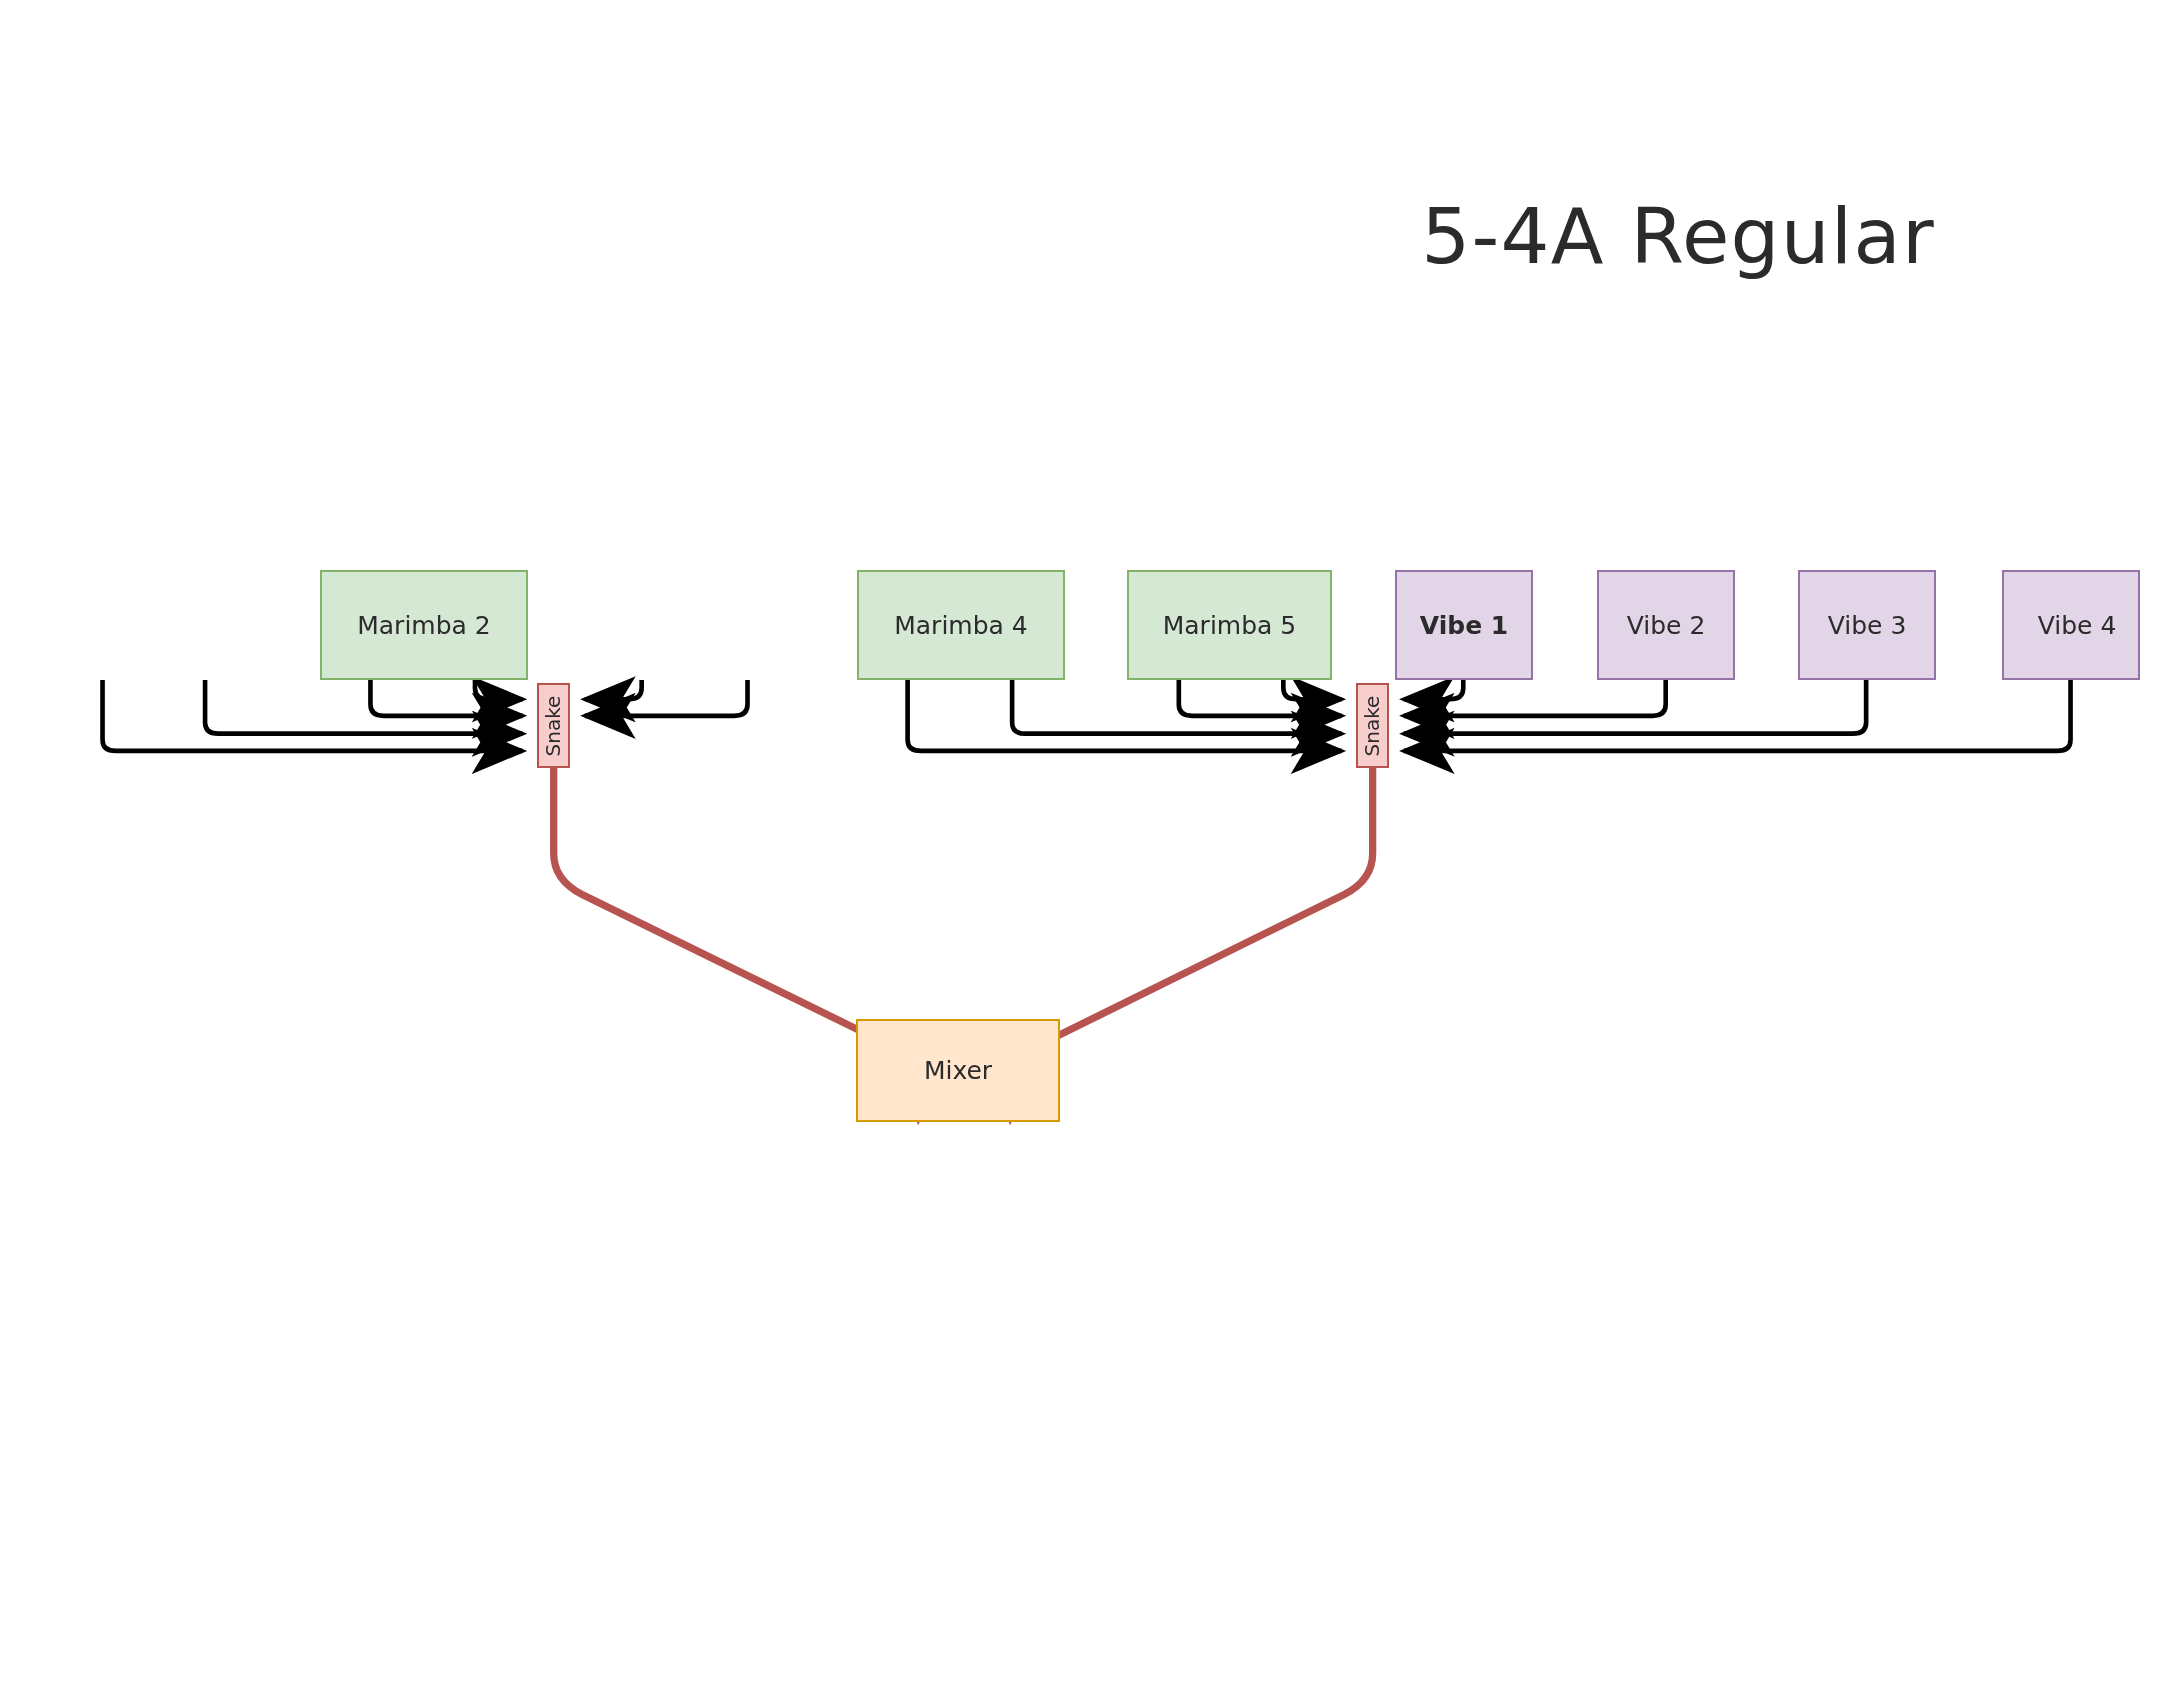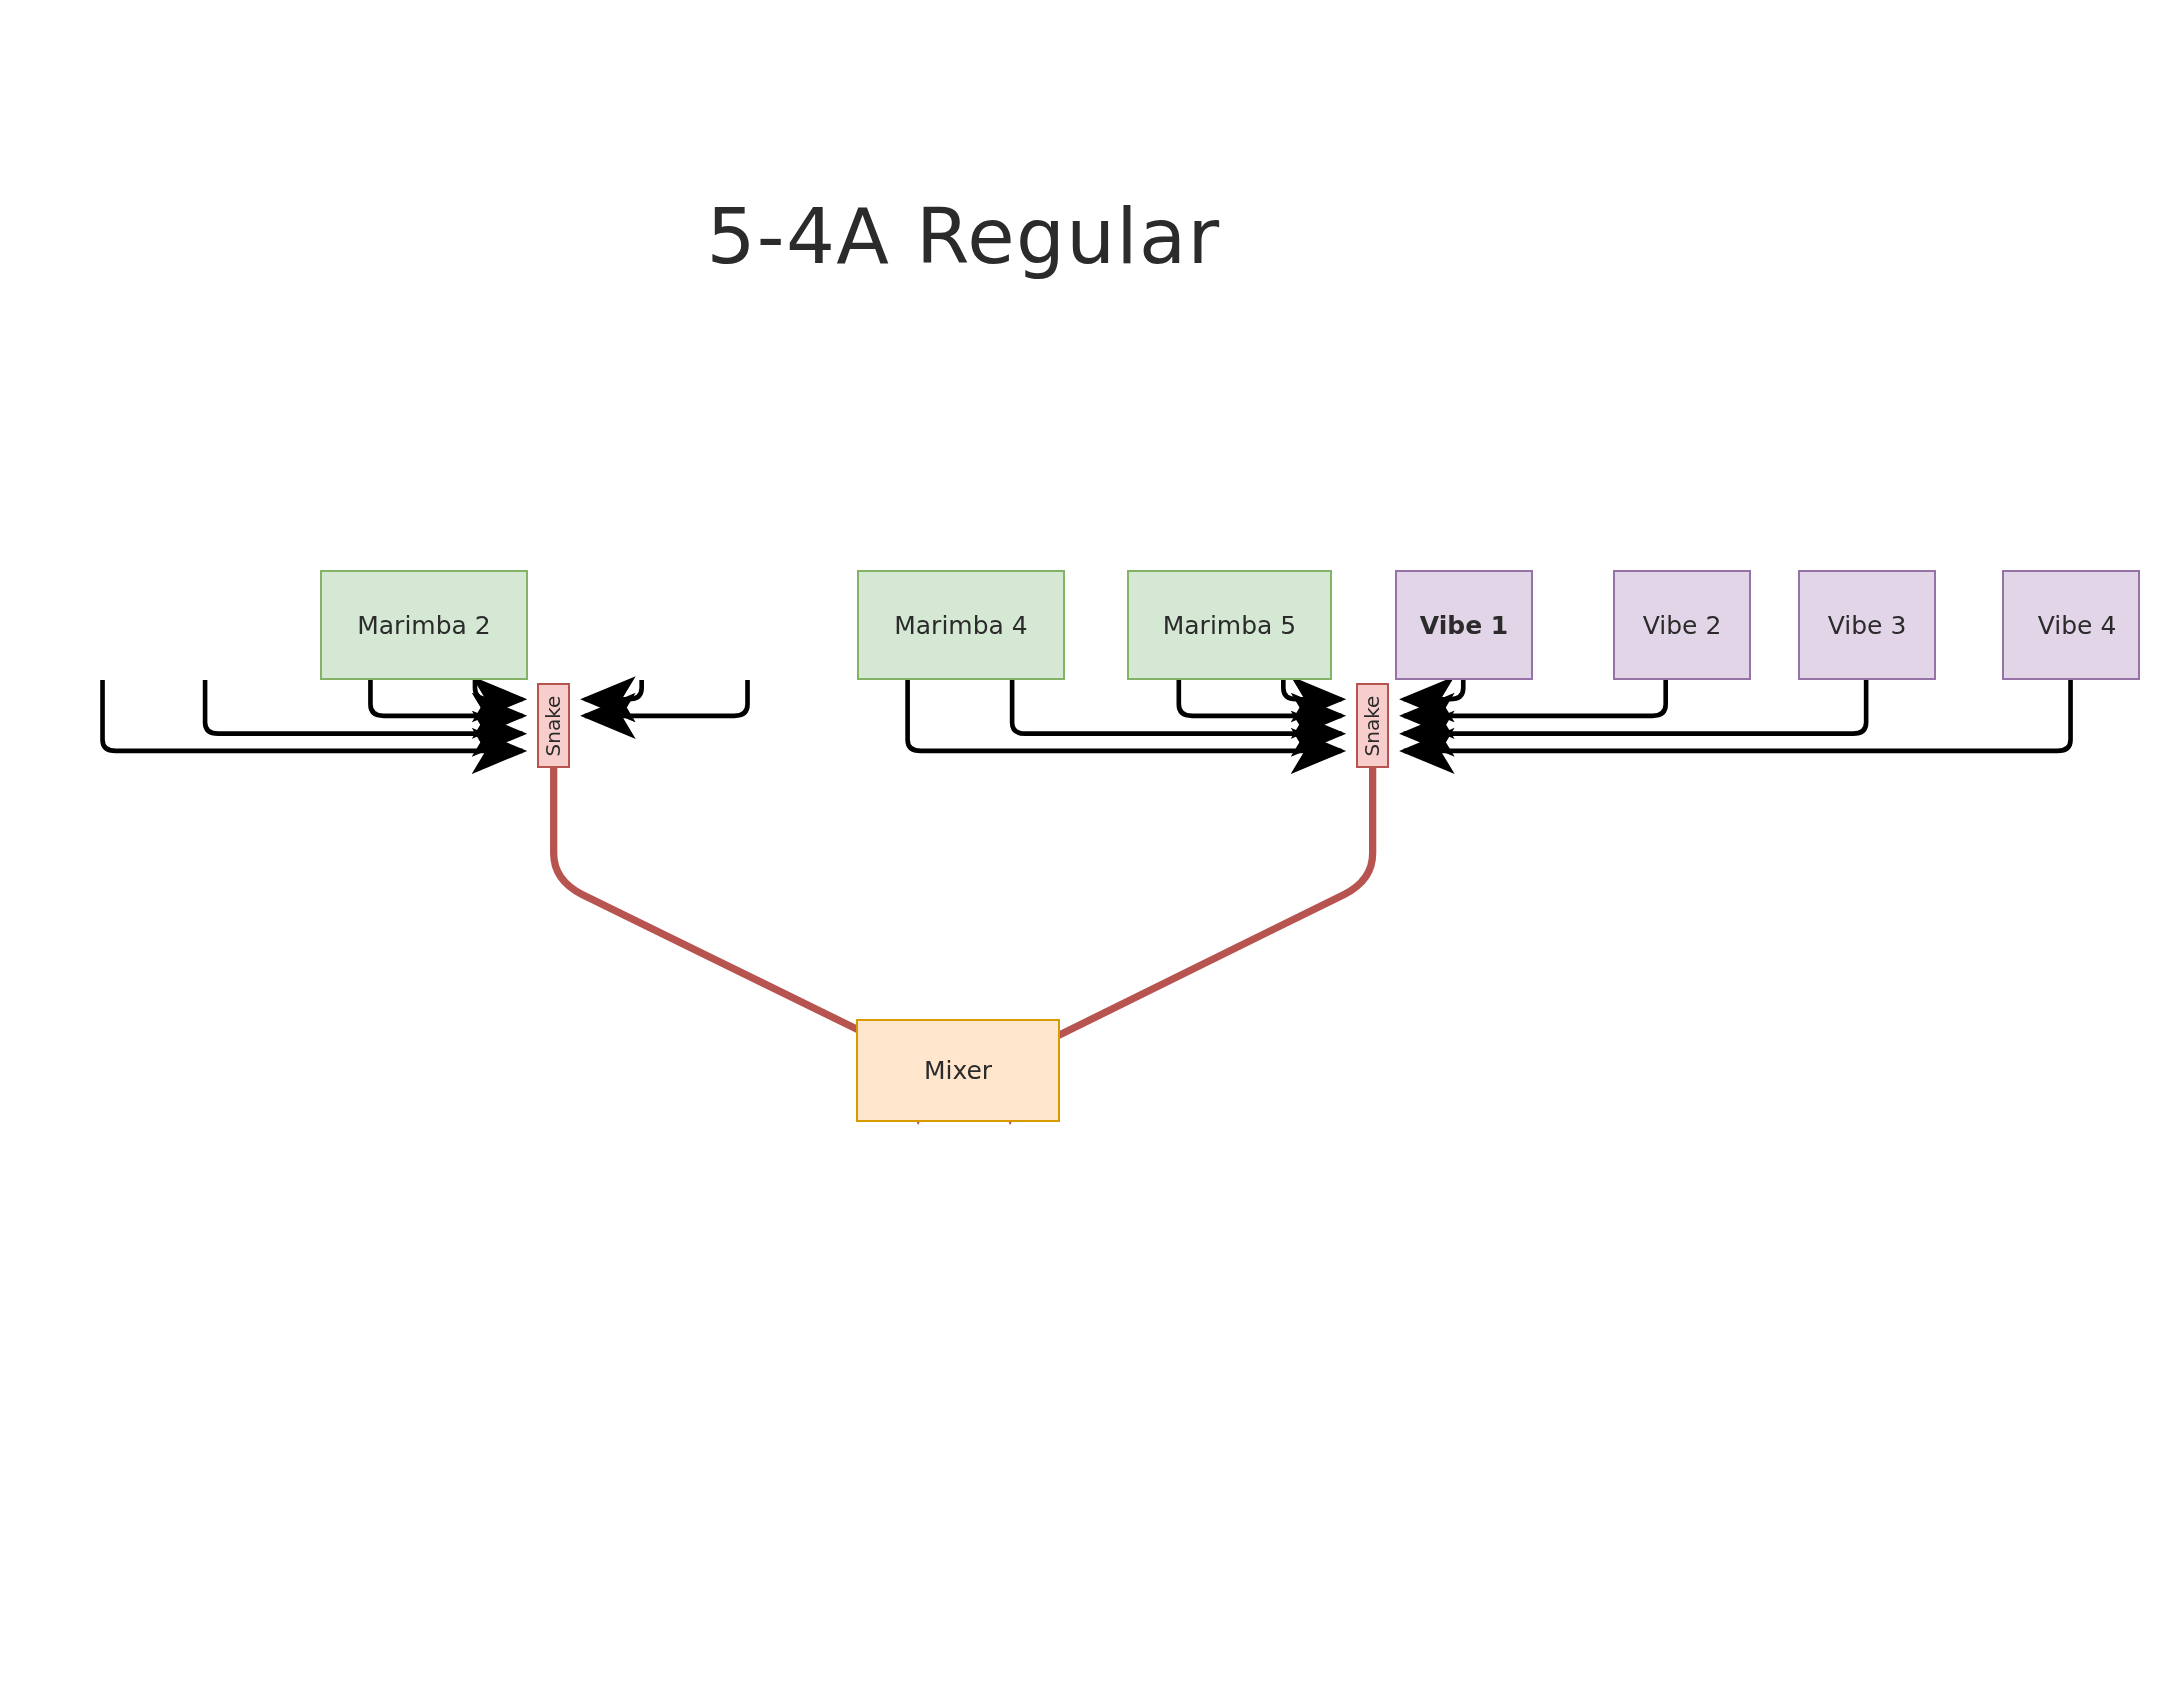--- a/index.html
+++ b/index.html
@@ -14,24 +14,24 @@
     overflow: hidden;
   }
   #canvas {
     position: relative;
     width: 2183px;
     height: 1687px;
     background: #ffffff;
   }
   .diagram-title {
     position: absolute;
-    left: 0;
+    left: 8px;
     top: 198px;
     width: 1927px;
-    text-align: center;
+    text-align: right;
     font-family: "DejaVu Sans", sans-serif;
     font-size: 77px;
     font-weight: 400;
     color: #2b2b2b;
     letter-spacing: 1.3px;
     line-height: 1;
   }
   svg#wires {
     position: absolute;
     left: 0;
@@ -146,21 +146,21 @@
   </div>
 
   <div class="node instrument-marimba" id="node-marimba-5" style="left:1127px; top:570px; width:205px; height:110px;">
     <span class="node-label">Marimba 5</span>
   </div>
 
   <div class="node instrument-vibe" id="node-vibe-1" style="left:1395px; top:570px; width:138px; height:110px;font-weight:bold;">
     <span class="node-label">Vibe 1</span>
   </div>
 
-  <div class="node instrument-vibe" id="node-vibe-2" style="left:1597px; top:570px; width:138px; height:110px;margin-left:16px;">
+  <div class="node instrument-vibe" id="node-vibe-2" style="left:1597px; top:570px; width:138px; height:110px;">
     <span class="node-label">Vibe 2</span>
   </div>
 
   <div class="node instrument-vibe" id="node-vibe-3" style="left:1798px; top:570px; width:138px; height:110px;">
     <span class="node-label">Vibe 3</span>
   </div>
 
   <div class="node instrument-vibe" id="node-vibe-4" style="left:2002px; top:570px; width:138px; height:110px;padding-left:12px;">
     <span class="node-label">Vibe 4</span>
   </div>

